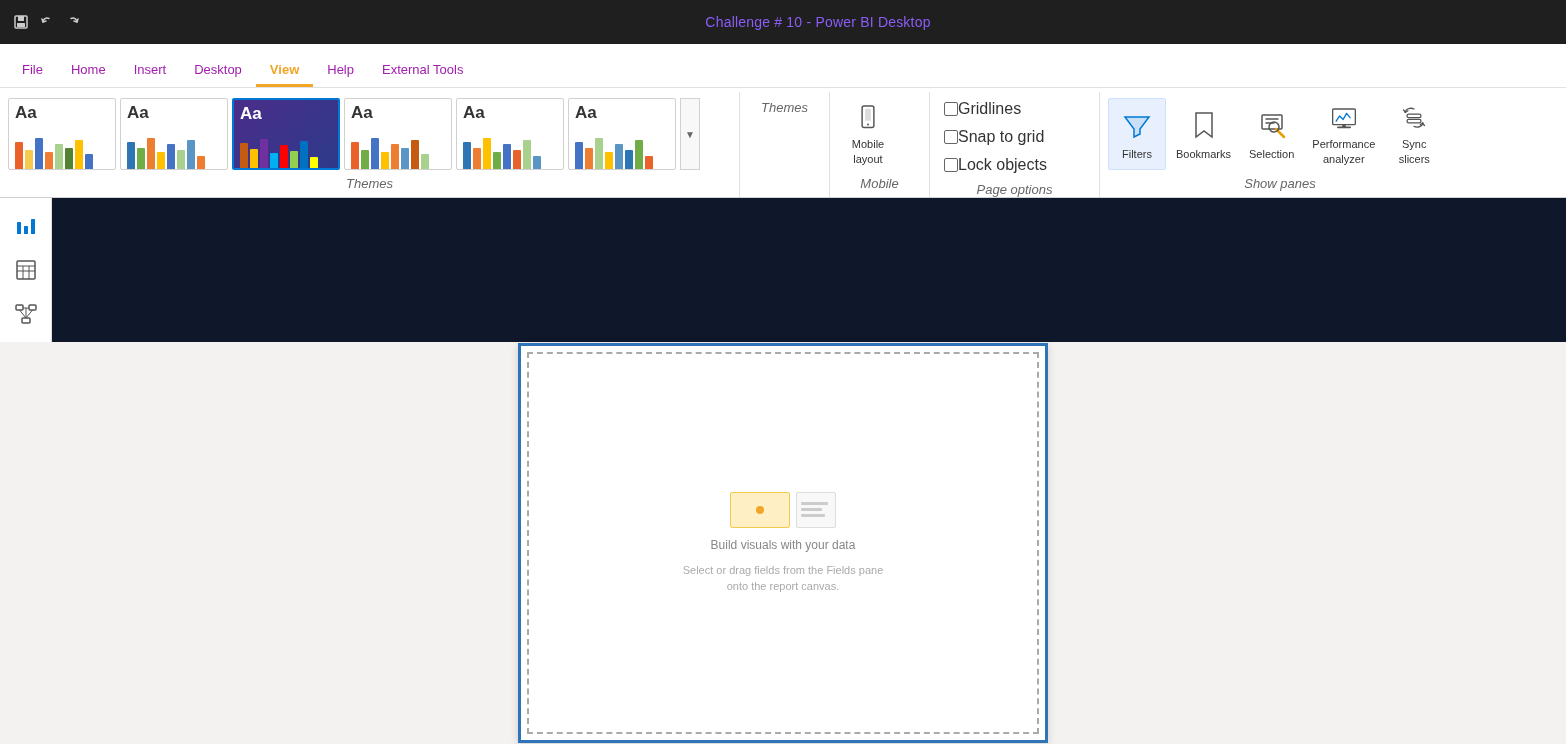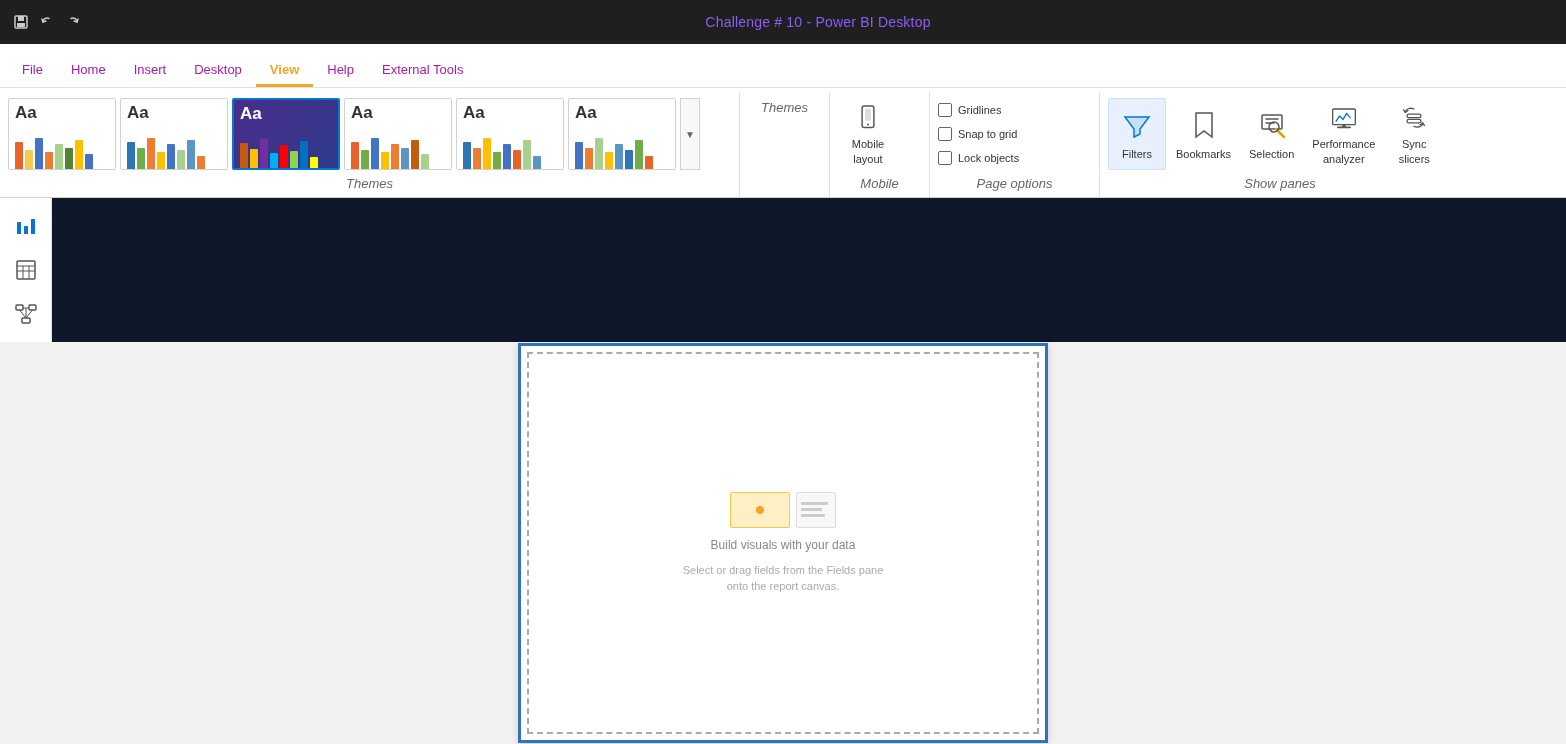--- a/index.html
+++ b/index.html
@@ -176,25 +176,25 @@
     }
 
     
     #mobile-group { min-width: 100px; }
 
     
     #page-options-group { min-width: 170px; }
     .checkbox-item {
       display: flex;
       align-items: center;
-      gap: 6px;
       padding: 4px 0;
       cursor: pointer;
-      font-size: 11px;
+      font-size: 16px;
       color: #333;
+      margin-left: 6px;
     }
     .checkbox-box {
       width: 14px; height: 14px;
       border: 1.5px solid #666;
       border-radius: 2px;
       background: #fff;
     }
 
     
     #show-panes-group { min-width: 360px; }

